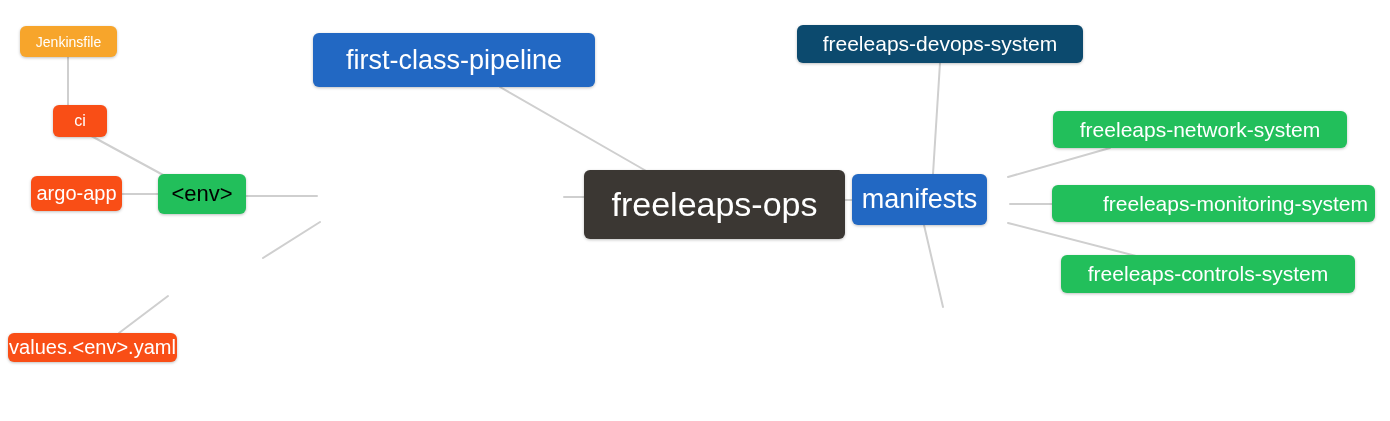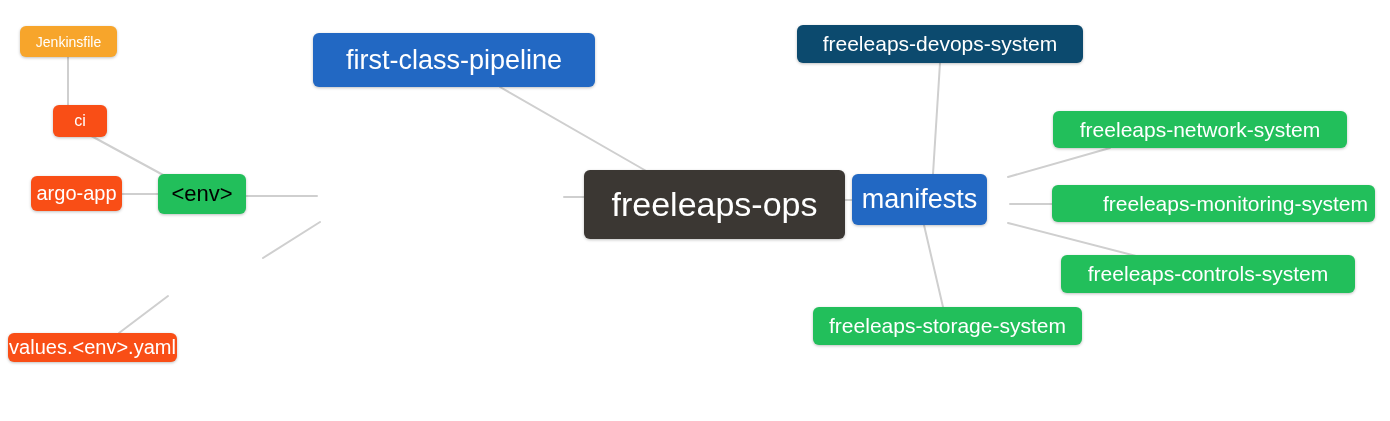--- a/index.html
+++ b/index.html
@@ -86,15 +86,14 @@
   <div class="node" id="n-argo-app" style="background-color: rgb(249, 78, 22); color: rgb(255, 255, 255);">argo-app</div>
   <div class="node" id="n-env" style="background-color: rgb(34, 191, 91); color: #000000;">&lt;env&gt;</div>
   <div class="node" id="n-values" style="background-color: rgb(249, 78, 22); color: rgb(255, 255, 255);">values.&lt;env&gt;.yaml</div>
   <div class="node" id="n-fcp" style="background-color: rgb(34, 104, 195); color: rgb(255, 255, 255);">first-class-pipeline</div>
   <div class="node" id="n-ops" style="background-color: rgb(59, 55, 51); color: rgb(255, 255, 255);">freeleaps-ops</div>
   <div class="node" id="n-manifests" style="background-color: rgb(34, 104, 195); color: rgb(255, 255, 255);">manifests</div>
   <div class="node" id="n-devops" style="background-color: #0c4a6e; color: rgb(255, 255, 255);">freeleaps-devops-system</div>
   <div class="node" id="n-network" style="background-color: rgb(34, 191, 91); color: rgb(255, 255, 255);">freeleaps-network-system</div>
   <div class="node" id="n-monitoring" style="background-color: rgb(34, 191, 91); color: rgb(255, 255, 255); padding-left: 44px;">freeleaps-monitoring-system</div>
   <div class="node" id="n-controls" style="background-color: rgb(34, 191, 91); color: rgb(255, 255, 255);">freeleaps-controls-system</div>
-  <div class="node" id="n-storage" style="background-color: rgb(34, 191, 91); color: rgb(255, 255, 255);">freeleaps-storage-system</div>
 
 </div>
 
 </body></html>

